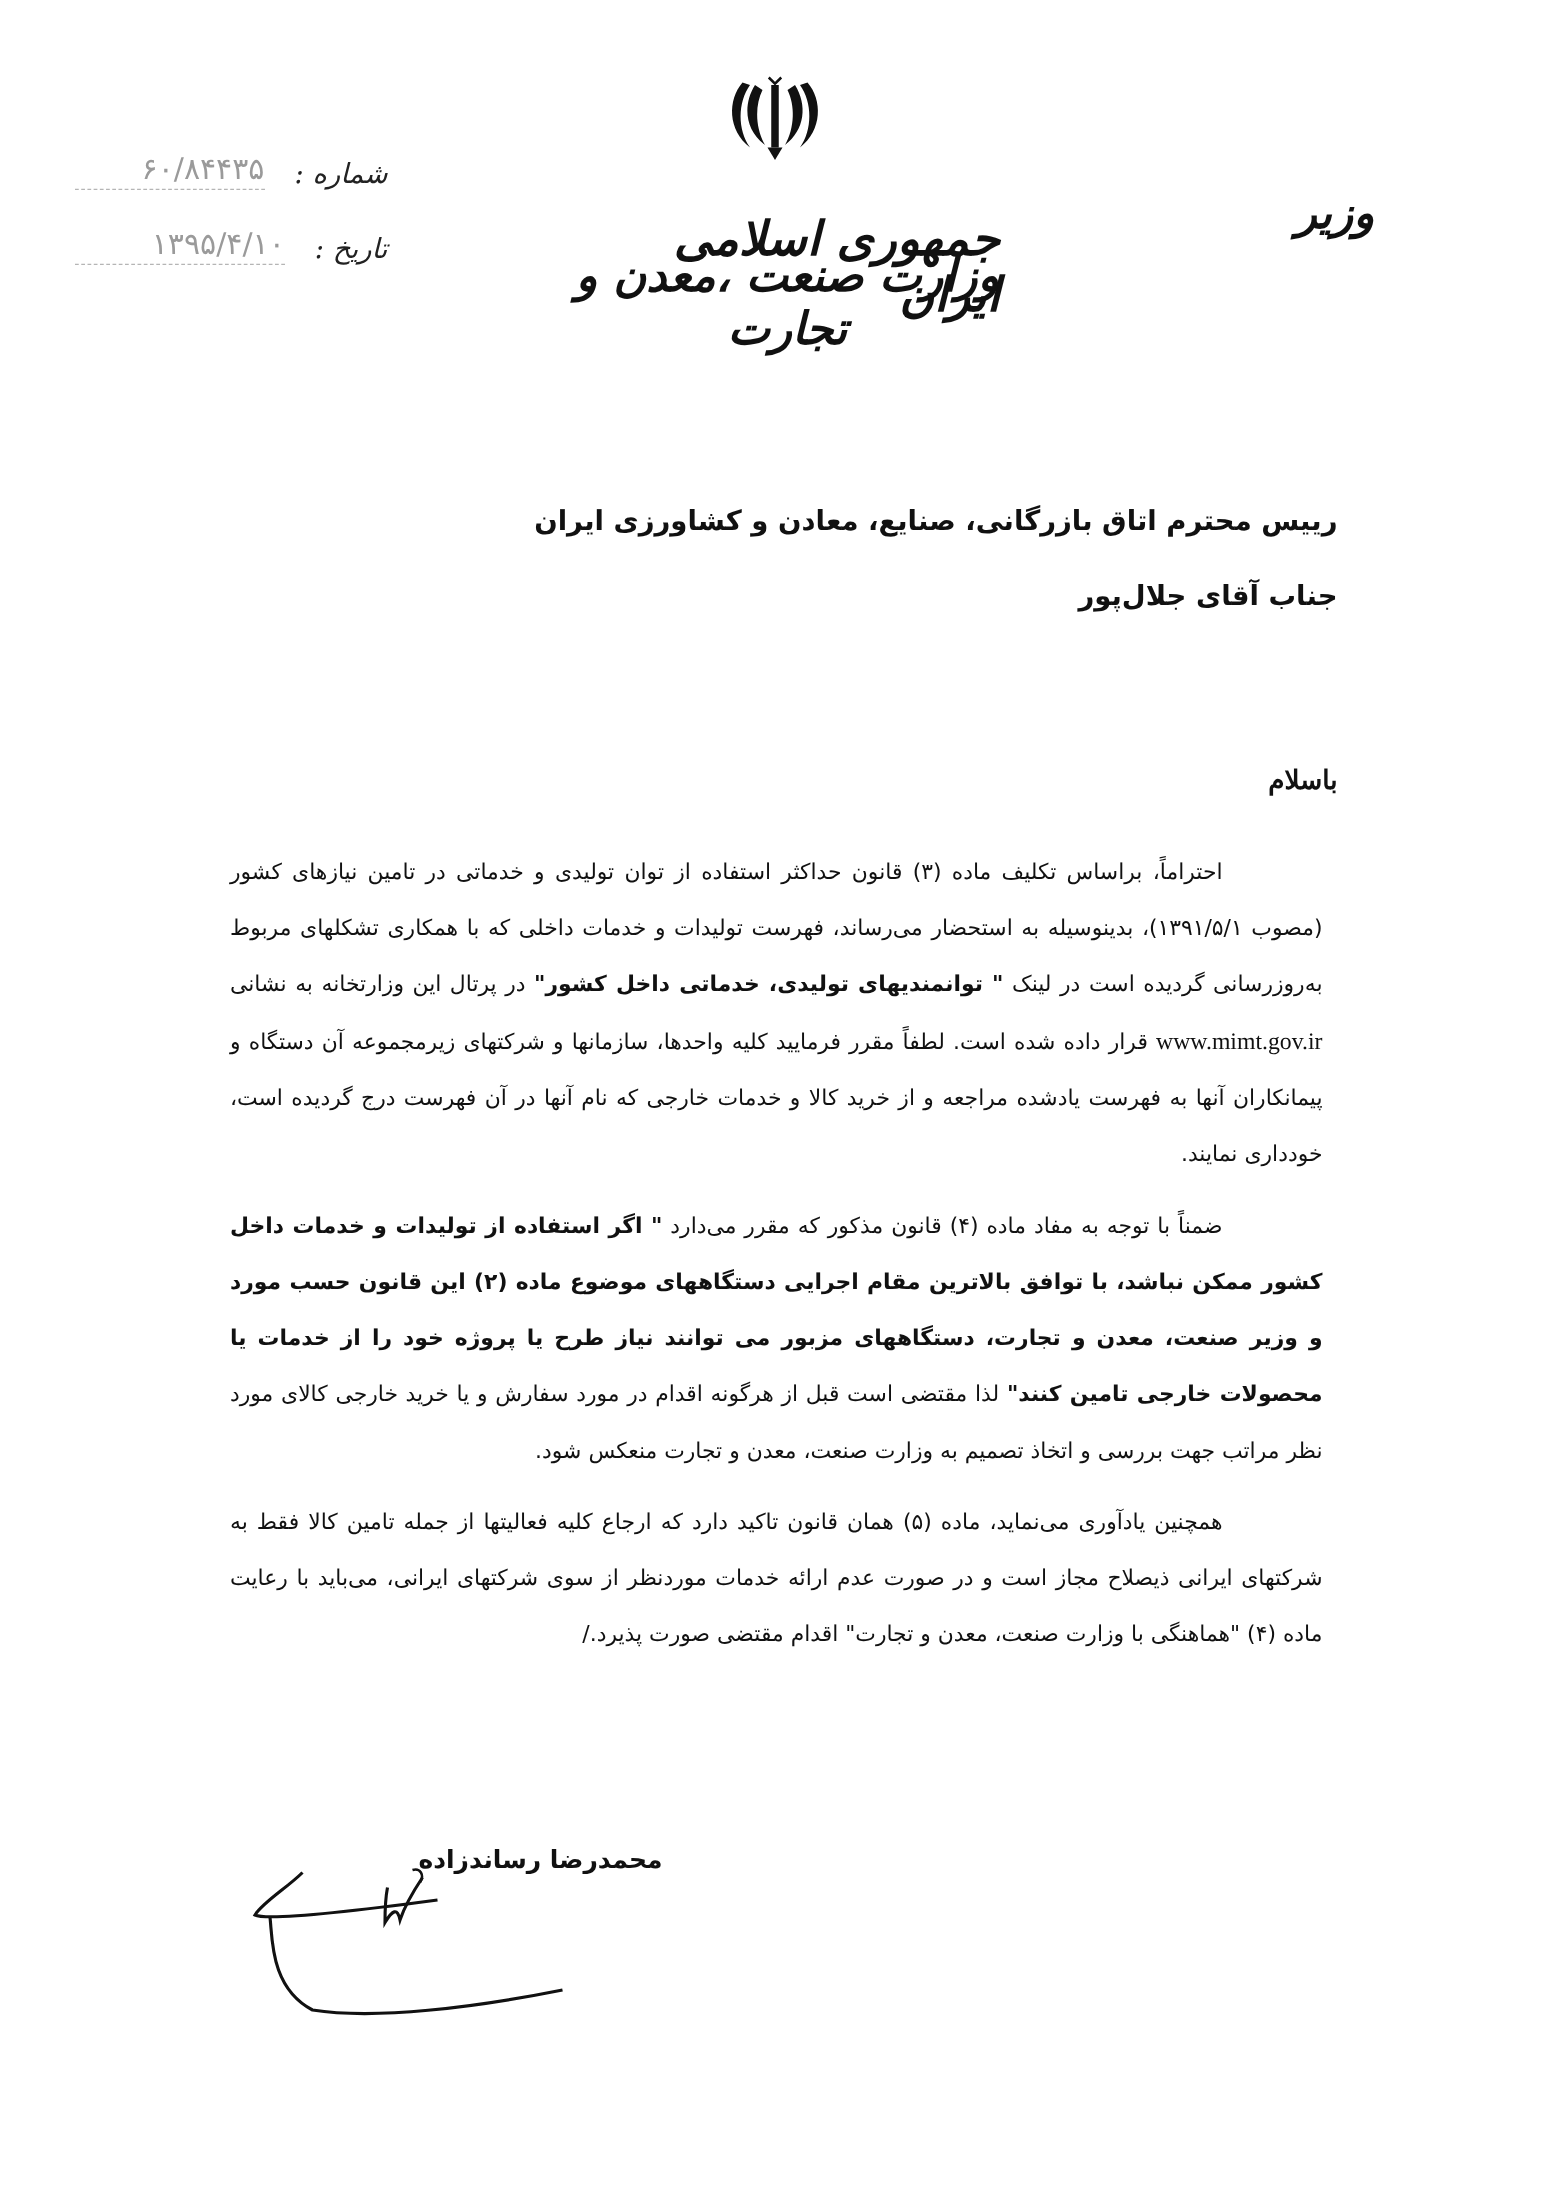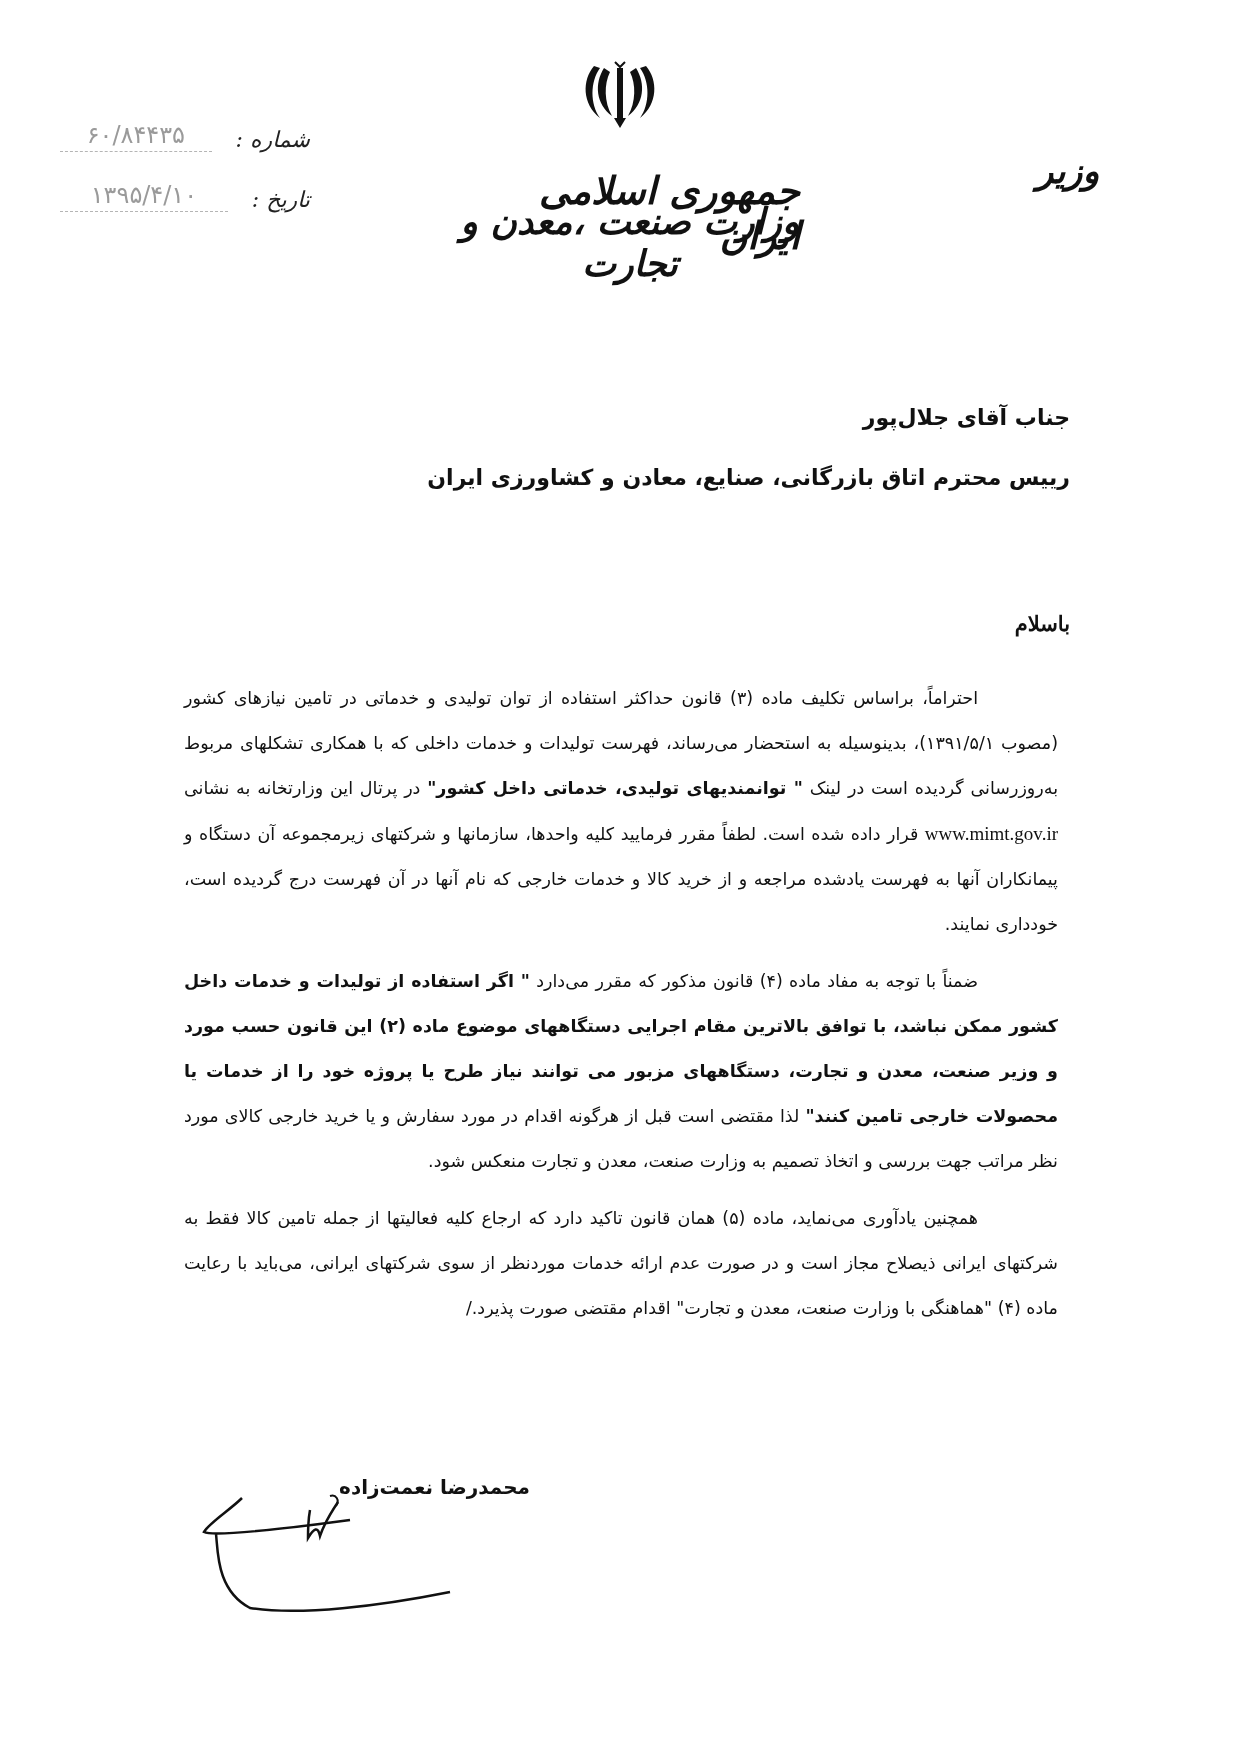--- a/index.html
+++ b/index.html
@@ -4,21 +4,21 @@
   <style>
     html, body { margin: 0; padding: 0; background: #ffffff; }
     body { width: 1240px; height: 1753px; position: relative; overflow: hidden; color: #111; }
     .page { position: absolute; left: 0; top: 0; width: 1240px; height: 1753px; background: #fff; }
     .rtl { direction: rtl; unicode-bidi: embed; }
 
     
     .meta { position: absolute; left: 60px; top: 92px; width: 250px; font-family: "DejaVu Serif", serif; }
     .meta-row { position: relative; height: 60px; display: flex; align-items: flex-end; direction: rtl; }
     .meta-label { font-size: 22px; font-style: italic; color: #222; white-space: nowrap; margin-left: 24px; }
-    .meta-value { flex: 1; font-family: "DejaVu Sans", sans-serif; font-size: 24px; color: #9a9a9a; letter-spacing: 3px; border-bottom: 1px dashed #b5b5b5; text-align: center; padding-bottom: 2px; direction: ltr; }
+    .meta-value { flex: 1; font-family: "DejaVu Sans", sans-serif; font-size: 24px; color: #9a9a9a; letter-spacing: 3px; border-bottom: 1px dashed #b5b5b5; text-align: right; padding-bottom: 2px; direction: ltr; }
 
     
     .emblem { position: absolute; left: 580px; top: 58px; width: 80px; height: 72px; }
     .country { position: absolute; left: 460px; top: 140px; width: 340px; text-align: right; font-family: "DejaVu Serif", serif; font-style: italic; font-size: 38px; font-weight: bold; margin-top: 28px; }
     .ministry { position: absolute; left: 440px; top: 200px; width: 380px; text-align: center; font-family: "DejaVu Serif", serif; font-style: italic; font-size: 36px; font-weight: bold; }
     .vazir { position: absolute; left: 1018px; top: 150px; width: 100px; text-align: center; font-family: "DejaVu Serif", serif; font-style: italic; font-weight: bold; font-size: 35px; }
 
     
     .recipient { position: absolute; right: 170px; top: 388px; width: 700px; text-align: right; font-family: "DejaVu Sans", sans-serif; font-weight: bold; font-size: 22px; }
     .recipient div { height: 60px; line-height: 60px; }
@@ -60,33 +60,33 @@
     <rect x="37" y="10" width="6" height="50" fill="#111"></rect>
     <path d="M34 60 L40 70 L46 60 Z" fill="#111"></path>
     <path d="M35 4 L40 9 L45 4" stroke="#111" stroke-width="2" fill="none"></path>
   </svg>
 
   <div class="country rtl">جمهوری اسلامی ایران</div>
   <div class="ministry rtl">وزارت صنعت ،معدن و تجارت</div>
   <div class="vazir rtl">وزیر</div>
 
   <div class="recipient rtl">
+    <div>رییس محترم اتاق بازرگانی، صنایع، معادن و کشاورزی ایران</div>
     <div>جناب آقای جلال‌پور</div>
-    <div>رییس محترم اتاق بازرگانی، صنایع، معادن و کشاورزی ایران</div>
   </div>
 
   <div class="greeting rtl">باسلام</div>
 
   <div class="body rtl">
     <p class="indent"><span>احتراماً، براساس تکلیف ماده (۳) قانون حداکثر استفاده از توان تولیدی و خدماتی در تامین نیازهای کشور (مصوب ۱۳۹۱/۵/۱)، بدینوسیله به استحضار می‌رساند، فهرست تولیدات و خدمات داخلی که با همکاری تشکلهای مربوط به‌روزرسانی گردیده است در لینک </span><span class="b">" توانمندیهای تولیدی، خدماتی داخل کشور"</span><span> در پرتال این وزارتخانه به نشانی </span><span class="ltr">www.mimt.gov.ir</span><span> قرار داده شده است. لطفاً مقرر فرمایید کلیه واحدها، سازمانها و شرکتهای زیرمجموعه آن دستگاه و پیمانکاران آنها به فهرست یادشده مراجعه و از خرید کالا و خدمات خارجی که نام آنها در آن فهرست درج گردیده است، خودداری نمایند.</span></p>
     <p class="indent"><span>ضمناً با توجه به مفاد ماده (۴) قانون مذکور که مقرر می‌دارد </span><span class="b">" اگر استفاده از تولیدات و خدمات داخل کشور ممکن نباشد، با توافق بالاترین مقام اجرایی دستگاههای موضوع ماده (۲) این قانون حسب مورد و وزیر صنعت، معدن و تجارت، دستگاههای مزبور می توانند نیاز طرح یا پروژه خود را از خدمات یا محصولات خارجی تامین کنند"</span><span> لذا مقتضی است قبل از هرگونه اقدام در مورد سفارش و یا خرید خارجی کالای مورد نظر مراتب جهت بررسی و اتخاذ تصمیم به وزارت صنعت، معدن و تجارت منعکس شود.</span></p>
     <p class="indent">همچنین یادآوری می‌نماید، ماده (۵) همان قانون تاکید دارد که ارجاع کلیه فعالیتها از جمله تامین کالا فقط به شرکتهای ایرانی ذیصلاح مجاز است و در صورت عدم ارائه خدمات موردنظر از سوی شرکتهای ایرانی، می‌باید با رعایت ماده (۴) "هماهنگی با وزارت صنعت، معدن و تجارت" اقدام مقتضی صورت پذیرد./</p>
   </div>
 
-  <div class="signer rtl">محمدرضا نعمت‌زاده</div>
+  <div class="signer rtl">محمدرضا رساند‌زاده</div>
   <svg class="signature" viewBox="0 0 300 140">
     <path d="M52 18 C40 30 20 42 14 52 C22 56 70 52 160 40" stroke="#111" stroke-width="2.5" fill="none"></path>
     <path d="M26 54 C28 70 26 110 60 128 C110 136 190 126 260 112" stroke="#111" stroke-width="2.5" fill="none"></path>
     <path d="M120 30 C118 40 118 50 118 58 C124 48 128 46 130 56 C134 44 140 34 148 22" stroke="#111" stroke-width="2.5" fill="none"></path>
     <path d="M140 16 C146 14 150 20 146 26" stroke="#111" stroke-width="2" fill="none"></path>
   </svg>
 
 </div>
 
 </body></html>

